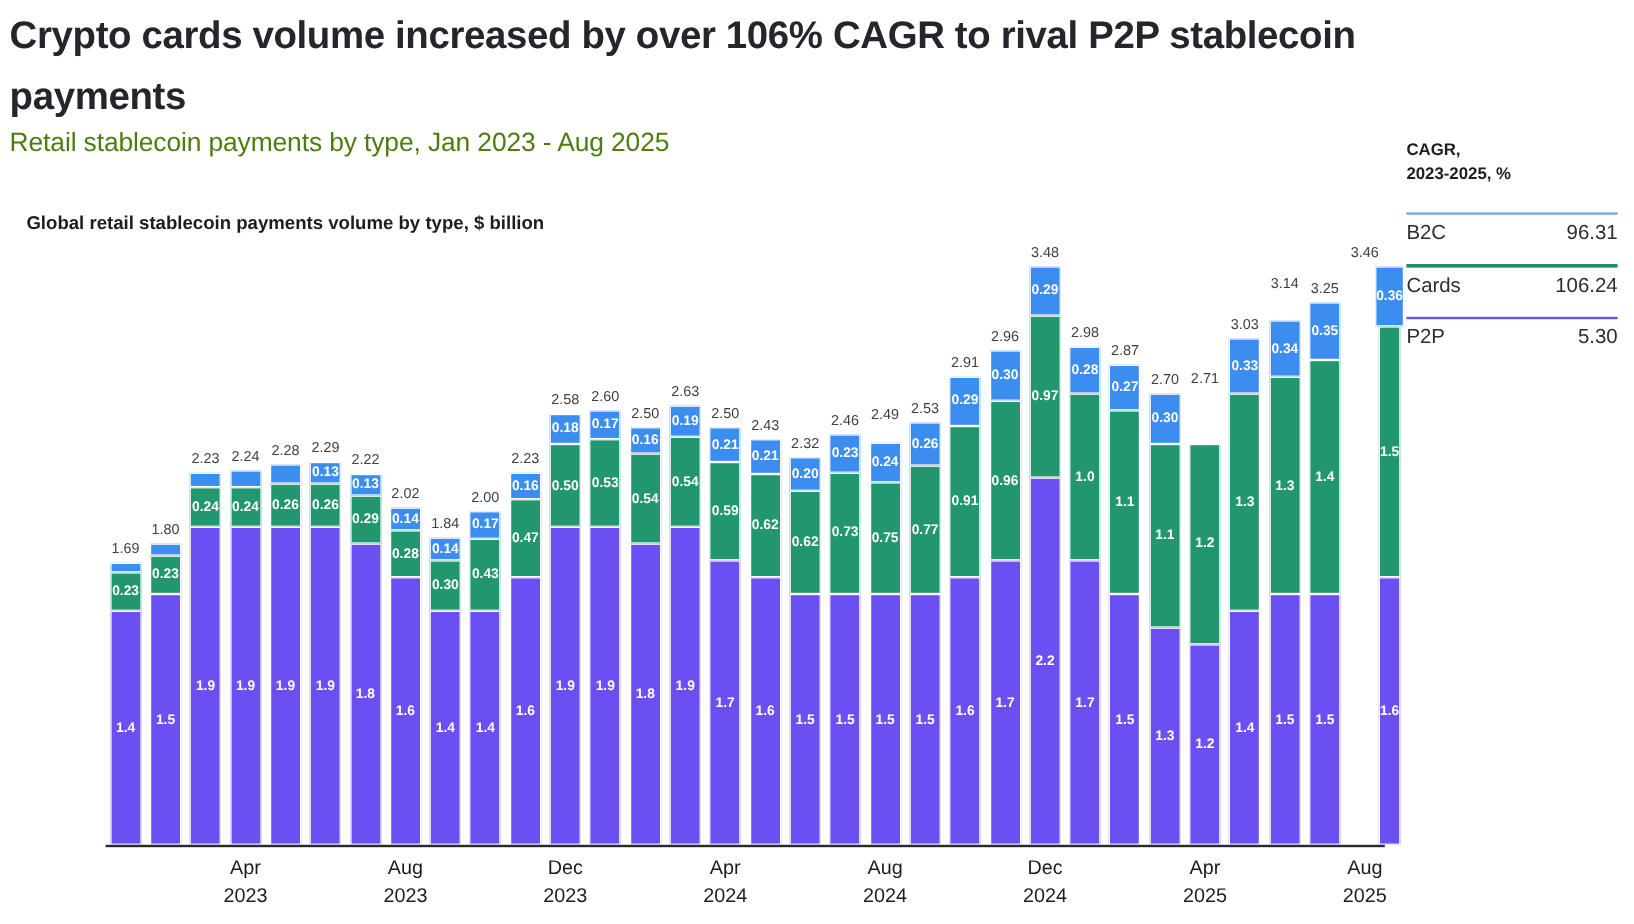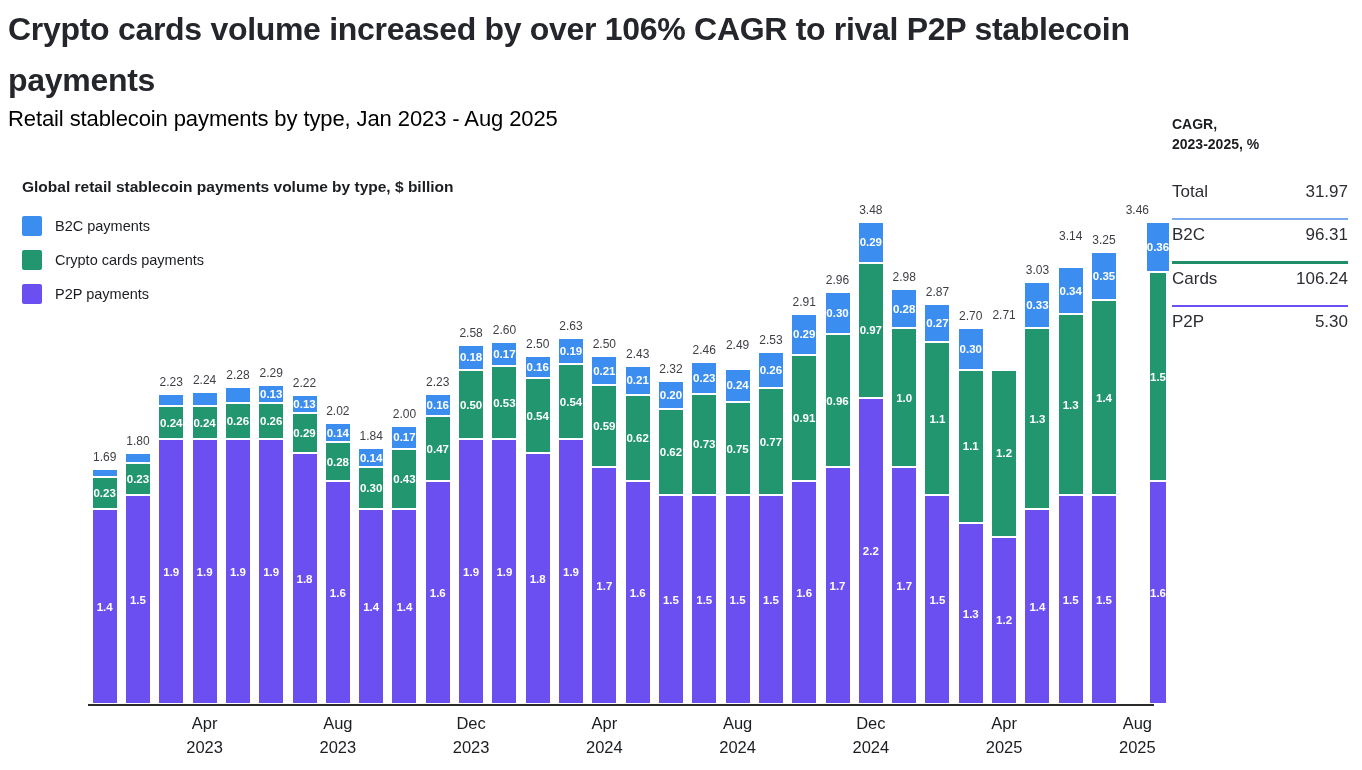--- a/index.html
+++ b/index.html
@@ -14,21 +14,21 @@
   .page{position:relative;width:1362px;height:770px;}
 
   
   .title{
     position:absolute;left:8px;top:4px;width:1180px;
     font-size:32px;font-weight:bold;line-height:1.6;
     letter-spacing:-0.3px;color:#24262b;
   }
   .subtitle{
     position:absolute;left:8px;top:106px;
-    font-size:22px;color:#000000;letter-spacing:-0.1px;
+    font-size:22px;color:#4d7c0f;letter-spacing:-0.1px;
   }
 
   
   .chart-head{
     position:absolute;left:22px;top:178px;
     font-size:15.5px;font-weight:bold;color:#1b1d21;
   }
   .legend{position:absolute;left:22px;top:214px;}
   .legend-row{display:flex;align-items:center;height:24px;margin-bottom:10px;}
   .legend-sw{width:20px;height:20px;border-radius:2px;margin-right:13px;}
@@ -93,34 +93,20 @@
 </head>
 <body>
 
 <div class="page">
 
   <div class="title">Crypto cards volume increased by over 106% CAGR to rival P2P stablecoin payments</div>
   <div class="subtitle">Retail stablecoin payments by type, Jan 2023 - Aug 2025</div>
 
   <div class="chart-head">Global retail stablecoin payments volume by type, $ billion</div>
 
-  <div class="legend" id="legend">
-      <div class="legend-row">
-        <div class="legend-sw" style="background: rgb(59, 142, 240);"></div>
-        <div class="legend-label">B2C payments</div>
-      </div>
-      <div class="legend-row">
-        <div class="legend-sw" style="background: rgb(34, 150, 110);"></div>
-        <div class="legend-label">Crypto cards payments</div>
-      </div>
-      <div class="legend-row">
-        <div class="legend-sw" style="background: rgb(108, 79, 240);"></div>
-        <div class="legend-label">P2P payments</div>
-      </div>
-    </div>
 
   <div class="plot" id="plot">
       <div class="bar-col" style="left: 3.66437px; width: 25.9838px;">
         <div class="seg b2c" style="height: 8.35359px;"></div>
         <div class="seg cards" style="height: 32.0221px;">
           <span>0.23</span>
         </div>
         <div class="seg p2p" style="height: 194.917px;">
           <span>1.4</span>
         </div>
@@ -526,24 +512,20 @@
         <div>2025</div>
       </div>
     </div>
 
   <div class="cagr">
     <div class="cagr-title">
       <div>CAGR,</div>
       <div>2023-2025, %</div>
     </div>
     <div id="cagr-rows">
-        <div class="cagr-row">
-          <span>Total</span>
-          <span>31.97</span>
-        </div>
         <div class="cagr-rule" style="background: rgb(122, 169, 238);"></div>
         <div class="cagr-row">
           <span>B2C</span>
           <span>96.31</span>
         </div>
         <div class="cagr-rule" style="background: rgb(31, 143, 104);"></div>
         <div class="cagr-row">
           <span>Cards</span>
           <span>106.24</span>
         </div>

